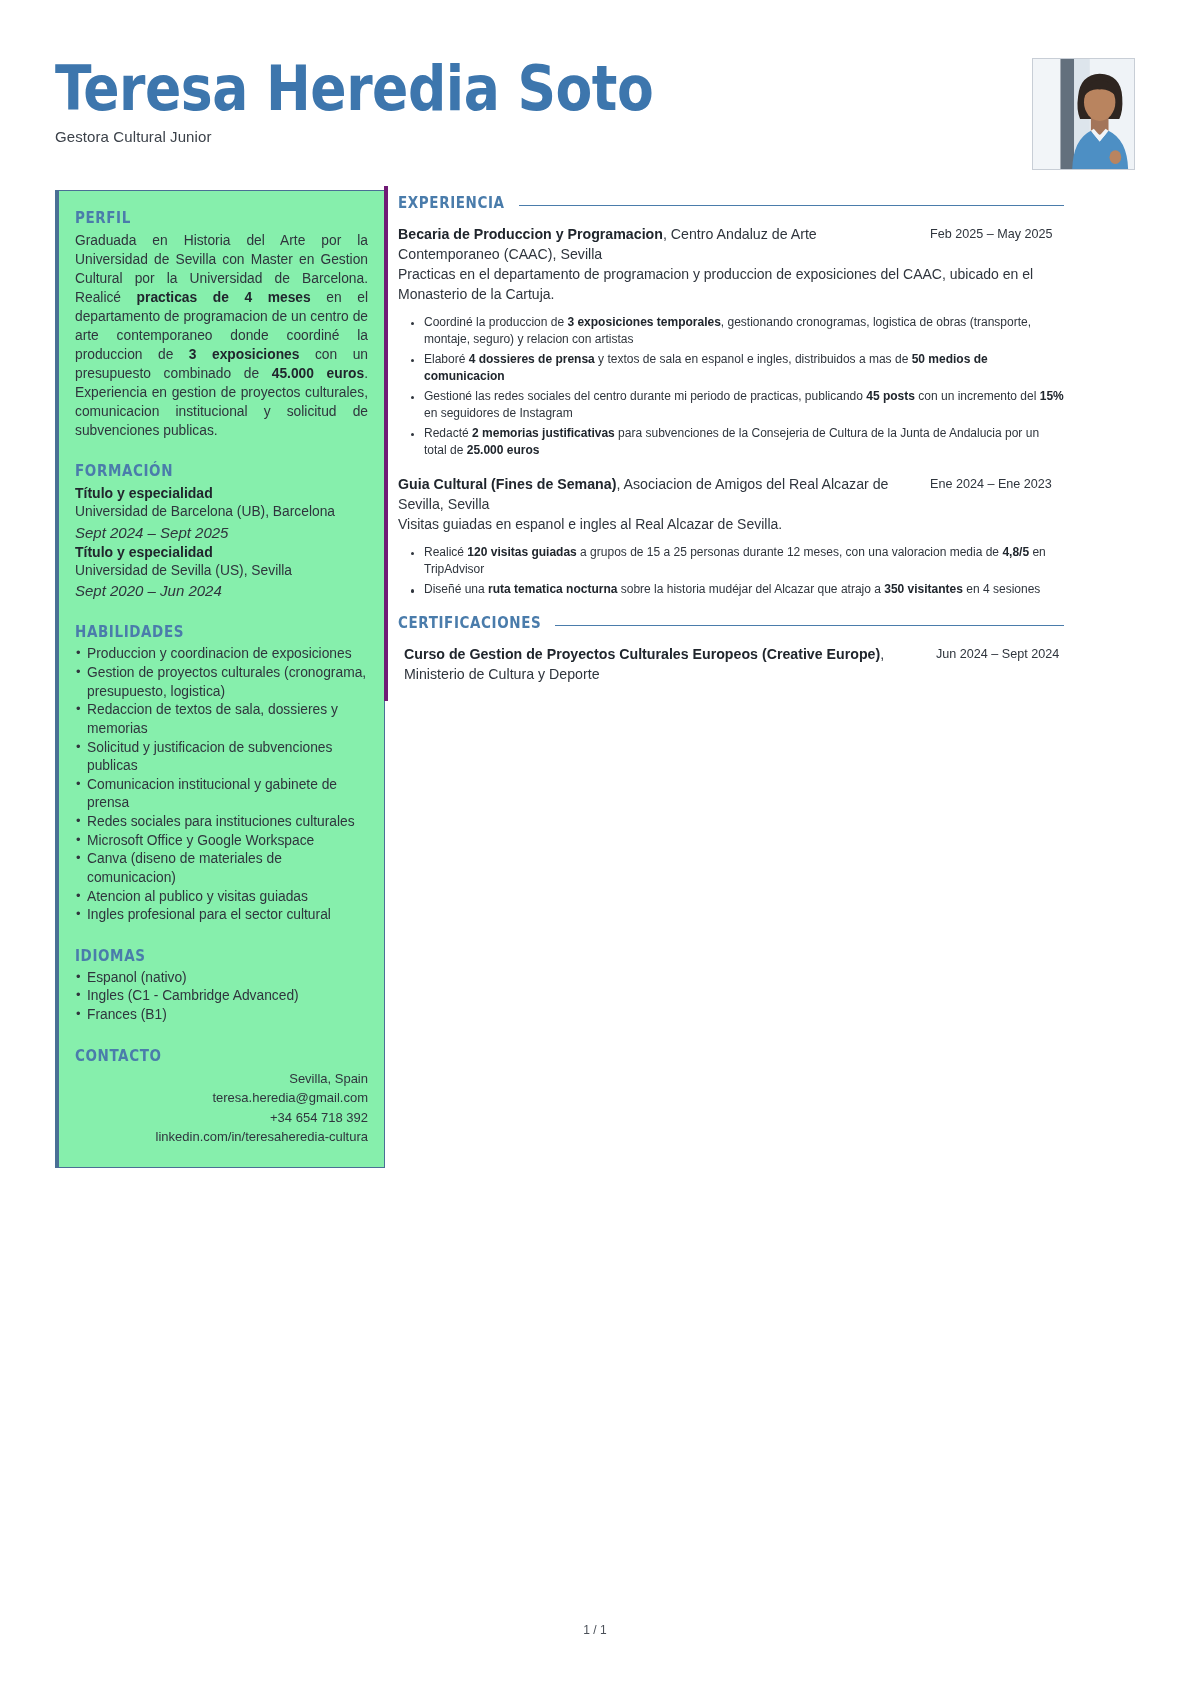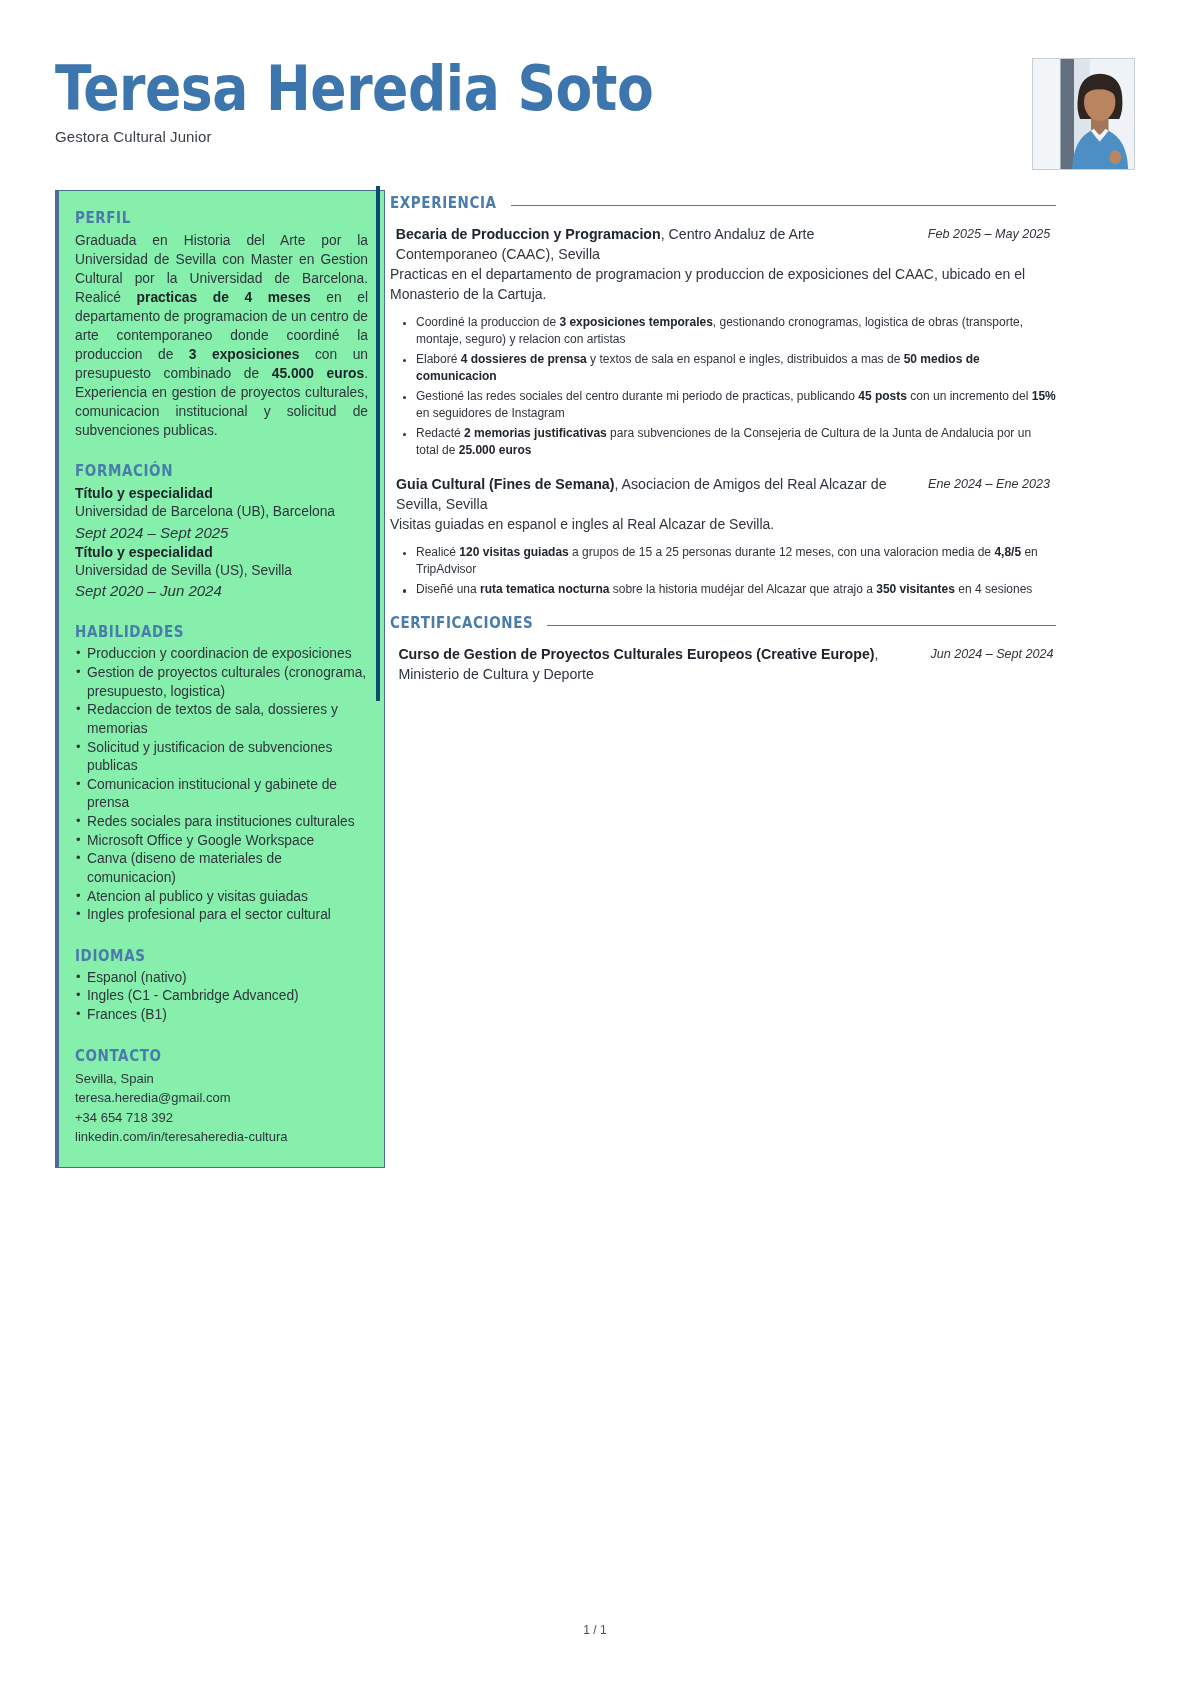--- a/index.html
+++ b/index.html
@@ -57,23 +57,23 @@
     position: absolute;
     left: 55px; top: 190px;
     width: 330px;
     border: 1px solid #4a6f95;
     border-left-width: 4px;
     padding: 18px 16px 20px 16px;
     background: #86efac;
   }
   .right-col {
     position: absolute;
-    left: 376px; top: 186px;
+    left: 384px; top: 186px;
     width: 680px;
-    border-left: 4px solid #0c4a6e;
+    border-left: 4px solid #701a75;
     padding: 8px 0 0 0;
   }
 
   
   .sec-head {
     font-size: 15px;
     font-weight: 700;
     color: #4a7cab;
     letter-spacing: 0.6px;
     font-family: "DejaVu Sans", sans-serif;
@@ -140,45 +140,45 @@
     position: absolute;
     left: 1px; top: -1px;
     font-size: 13px;
     color: #2f353d;
   }
 
   .contact-line {
     font-size: 13px;
     line-height: 1.5;
     color: #2f353d;
+    text-align: right;
   }
 
   
   .entry { padding-left: 10px; margin-bottom: 16px; }
   .entry-top {
     display: flex;
     align-items: flex-start;
-    justify-content: center;
+    justify-content: flex-start;
     gap: 12px;
   }
   .entry-title-wrap {
     flex: 1 1 auto;
     font-size: 14.2px;
     line-height: 1.38;
     color: #2f353d;
     max-width: 520px;
   }
   .entry-title-wrap .t {
     font-weight: 700;
     color: #20262d;
   }
   .entry-date {
     flex: 0 0 auto;
     font-size: 12.6px;
-    font-style: italic;
     color: #2f353d;
     white-space: nowrap;
     padding-top: 2px;
   }
   .entry-desc {
     font-size: 14px;
     line-height: 1.42;
     color: #2f353d;
     margin-top: 1px;
   }

